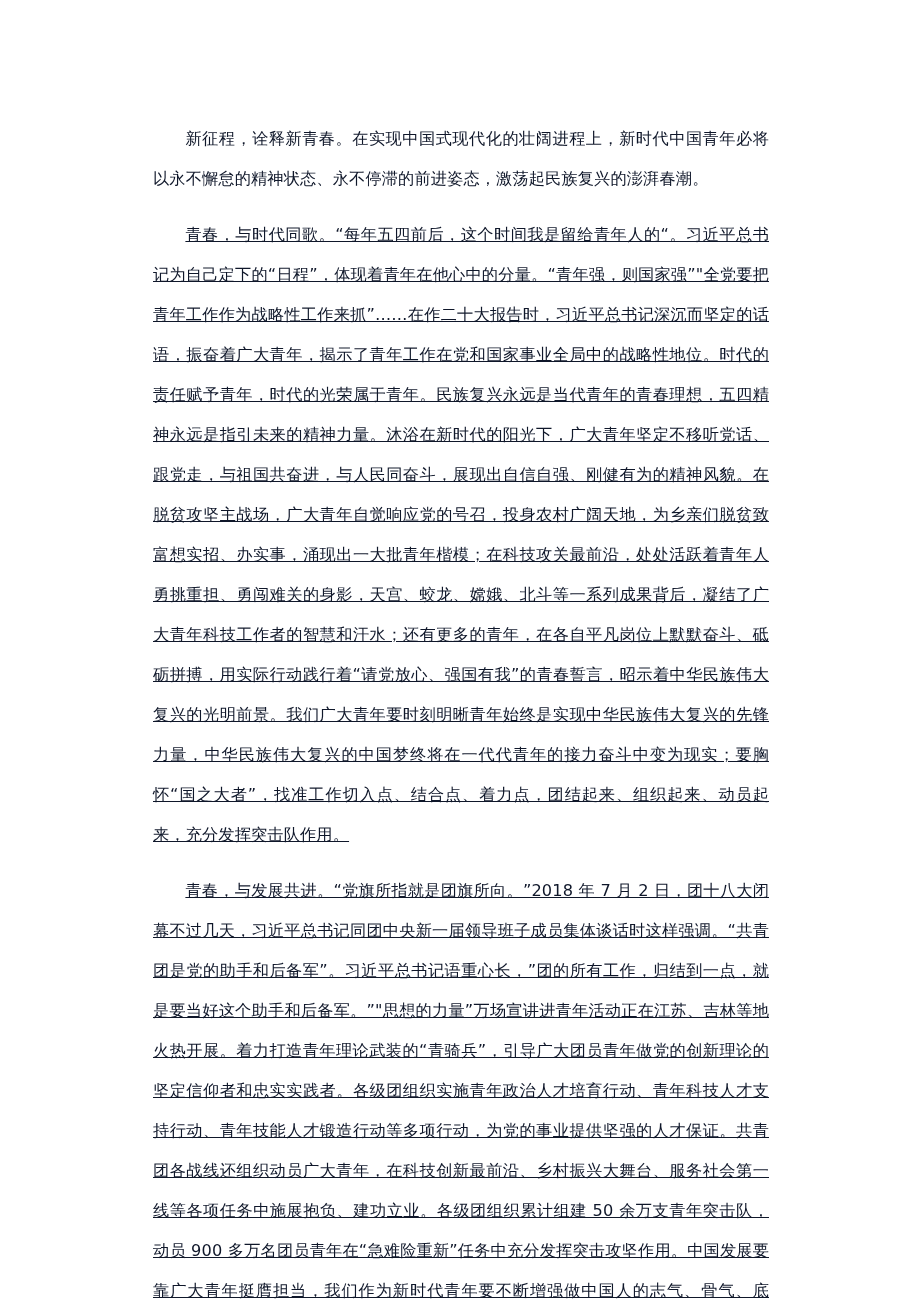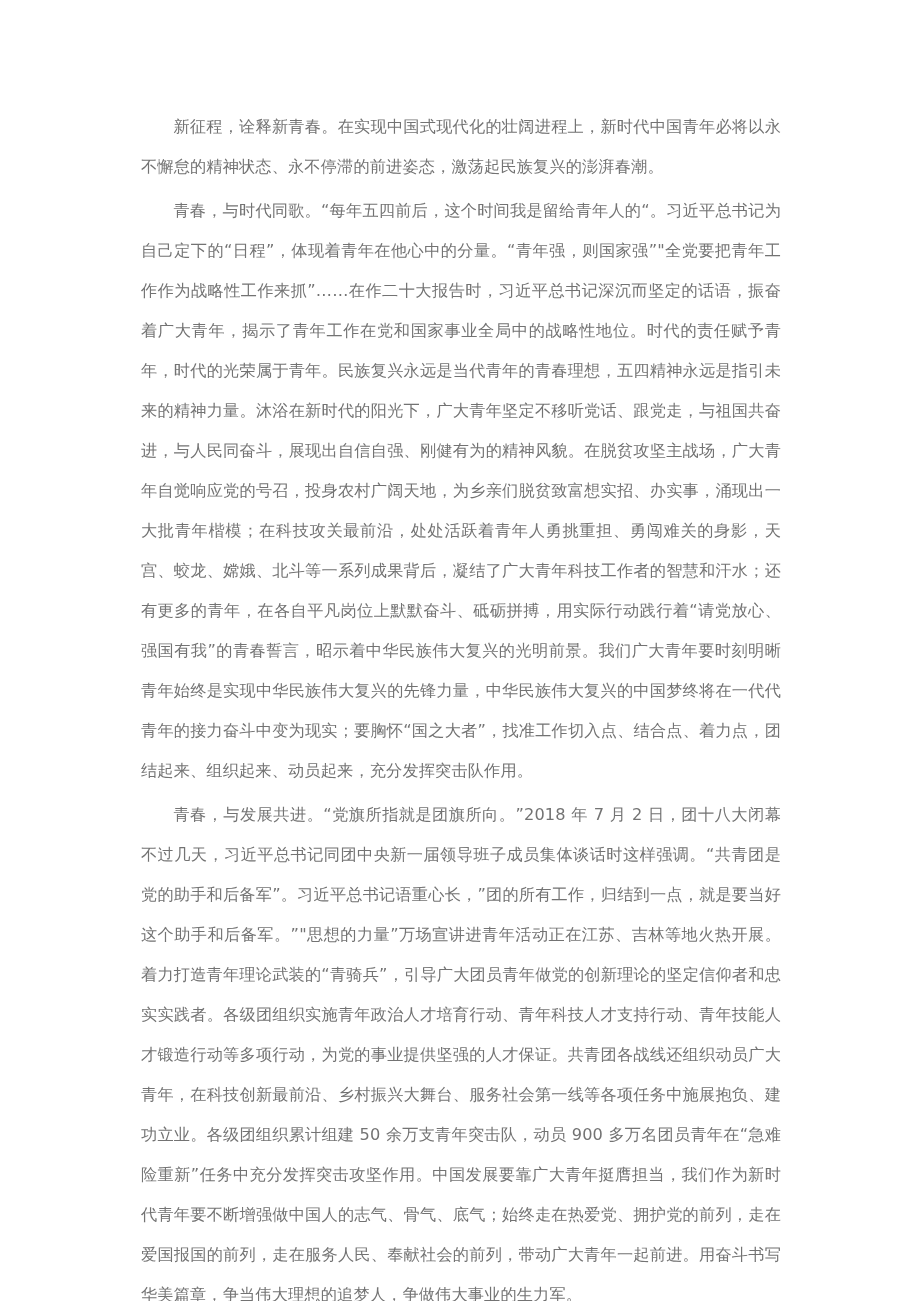--- a/index.html
+++ b/index.html
@@ -20,35 +20,36 @@
     background: #ffffff;
     box-sizing: border-box;
   }
   #doc-body {
     position: absolute;
     left: 137px;
     top: 103px;
     width: 648px;
   }
   p.para {
-    margin: 4px;
+    margin: 16px;
     padding: 0;
     text-indent: 2em;
     font-size: 16.2px;
     line-height: 40px;
-    color: #737373;
+    color: #0f172a;
     text-align: justify;
     text-justify: inter-ideograph;
     letter-spacing: 0.15px;
     word-break: break-all;
     font-weight: 400;
     -webkit-font-smoothing: antialiased;
   }
   p.para + p.para {
     margin-top: 0;
+    text-decoration: underline;
   }
 </style>
 </head>
 <body>
 
 <div id="page">
   <div id="doc-body">
     <p class="para">新征程，诠释新青春。在实现中国式现代化的壮阔进程上，新时代中国青年必将以永不懈怠的精神状态、永不停滞的前进姿态，激荡起民族复兴的澎湃春潮。</p>
     <p class="para">青春，与时代同歌。“每年五四前后，这个时间我是留给青年人的“。习近平总书记为自己定下的“日程”，体现着青年在他心中的分量。“青年强，则国家强”"全党要把青年工作作为战略性工作来抓”……在作二十大报告时，习近平总书记深沉而坚定的话语，振奋着广大青年，揭示了青年工作在党和国家事业全局中的战略性地位。时代的责任赋予青年，时代的光荣属于青年。民族复兴永远是当代青年的青春理想，五四精神永远是指引未来的精神力量。沐浴在新时代的阳光下，广大青年坚定不移听党话、跟党走，与祖国共奋进，与人民同奋斗，展现出自信自强、刚健有为的精神风貌。在脱贫攻坚主战场，广大青年自觉响应党的号召，投身农村广阔天地，为乡亲们脱贫致富想实招、办实事，涌现出一大批青年楷模；在科技攻关最前沿，处处活跃着青年人勇挑重担、勇闯难关的身影，天宫、蛟龙、嫦娥、北斗等一系列成果背后，凝结了广大青年科技工作者的智慧和汗水；还有更多的青年，在各自平凡岗位上默默奋斗、砥砺拼搏，用实际行动践行着“请党放心、强国有我”的青春誓言，昭示着中华民族伟大复兴的光明前景。我们广大青年要时刻明晰青年始终是实现中华民族伟大复兴的先锋力量，中华民族伟大复兴的中国梦终将在一代代青年的接力奋斗中变为现实；要胸怀“国之大者”，找准工作切入点、结合点、着力点，团结起来、组织起来、动员起来，充分发挥突击队作用。</p>
     <p class="para">青春，与发展共进。“党旗所指就是团旗所向。”2018 年 7 月 2 日，团十八大闭幕不过几天，习近平总书记同团中央新一届领导班子成员集体谈话时这样强调。“共青团是党的助手和后备军”。习近平总书记语重心长，”团的所有工作，归结到一点，就是要当好这个助手和后备军。”"思想的力量”万场宣讲进青年活动正在江苏、吉林等地火热开展。着力打造青年理论武装的“青骑兵”，引导广大团员青年做党的创新理论的坚定信仰者和忠实实践者。各级团组织实施青年政治人才培育行动、青年科技人才支持行动、青年技能人才锻造行动等多项行动，为党的事业提供坚强的人才保证。共青团各战线还组织动员广大青年，在科技创新最前沿、乡村振兴大舞台、服务社会第一线等各项任务中施展抱负、建功立业。各级团组织累计组建 50 余万支青年突击队，动员 900 多万名团员青年在“急难险重新”任务中充分发挥突击攻坚作用。中国发展要靠广大青年挺膺担当，我们作为新时代青年要不断增强做中国人的志气、骨气、底气；始终走在热爱党、拥护党的前列，走在爱国报国的前列，走在服务人民、奉献社会的前列，带动广大青年一起前进。用奋斗书写华美篇章，争当伟大理想的追梦人，争做伟大事业的生力军。</p>

